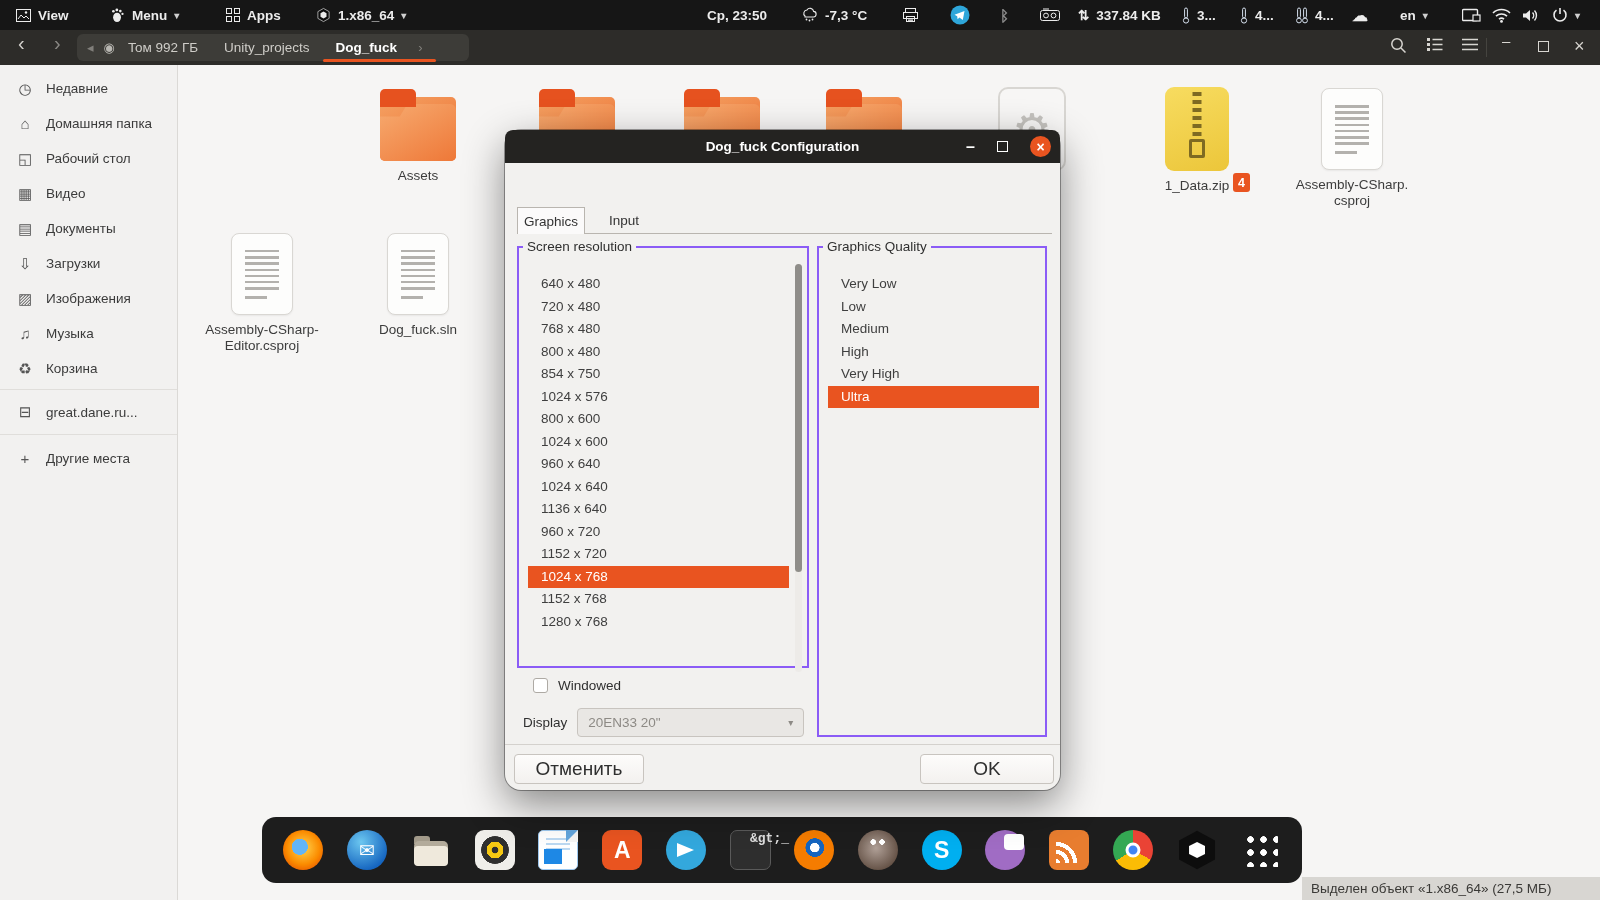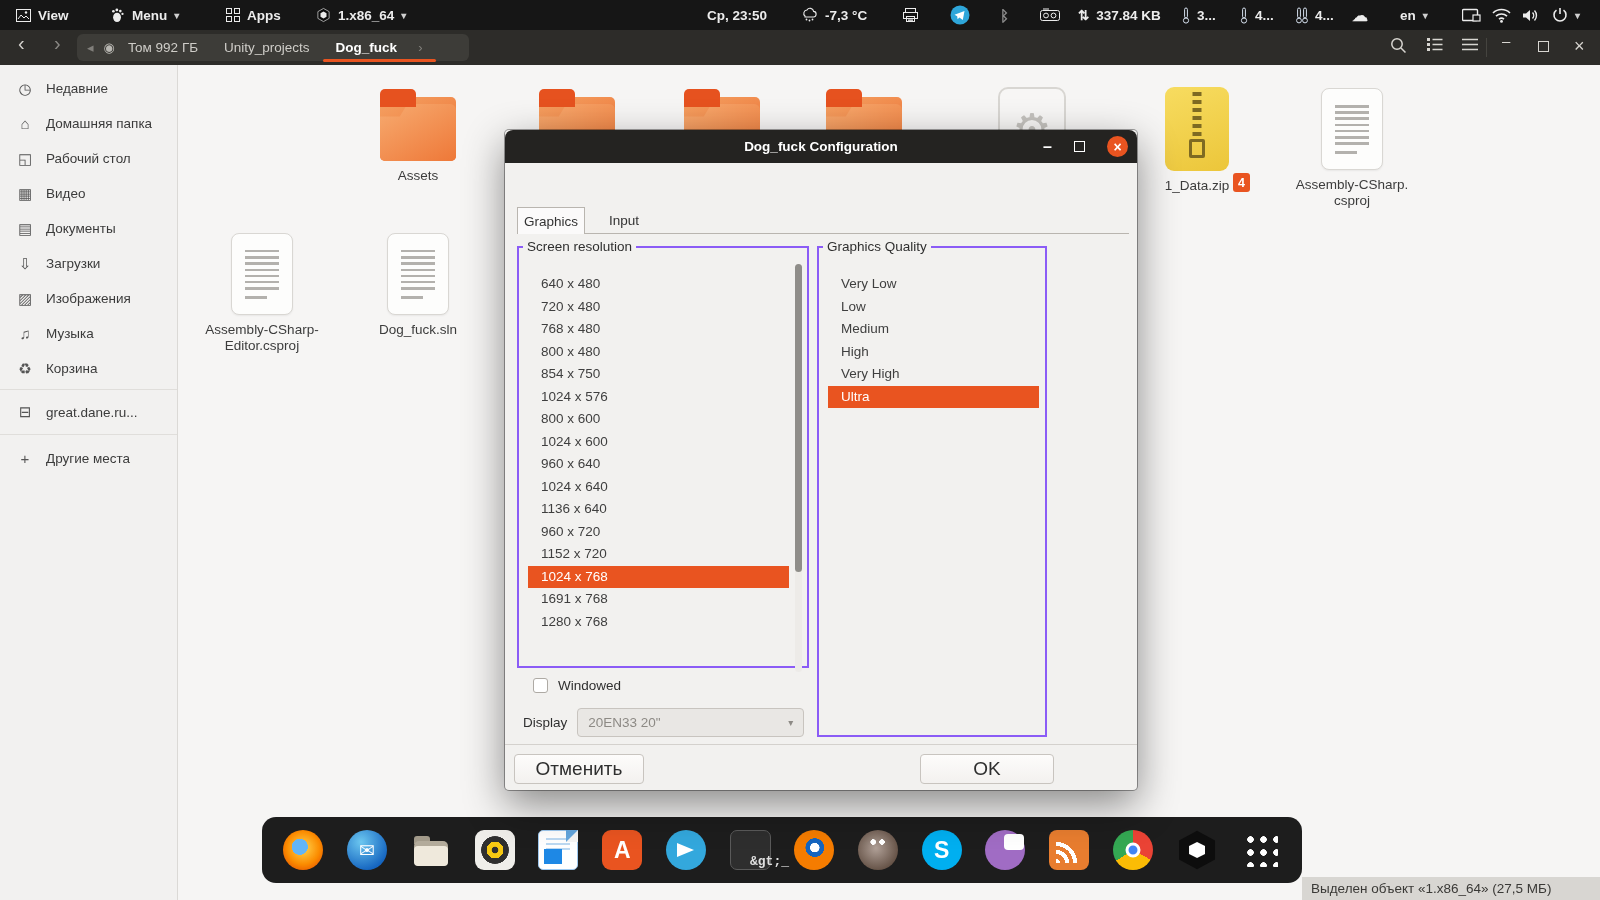--- a/index.html
+++ b/index.html
@@ -73,22 +73,22 @@
 
   .icon-app { width:68px; height:84px; margin:2px auto 0; background:#f7f6f5;
     border:2px solid #d8d6d2; border-radius:10px; display:flex; align-items:center;
     justify-content:center; font-size:44px; color:#c4c2be; }
   .badge { position:absolute; left:1055px; top:108px; min-width:17px; height:19px;
     background:#E95420; color:#fff; font-size:12.5px; font-weight:700;
     border-radius:3px; display:flex; align-items:center; justify-content:center;
     padding:0 3px; z-index:6; }
 
   
-  .dialog { position:absolute; left:505px; top:130px; width:632px; height:660px;
-    background:#f2f1ef; border-radius:4px; z-index:50;
+  .dialog { position:absolute; left:505px; top:130px; width:555px; height:660px;
+    background:#f2f1ef; border-radius:16px; z-index:50;
     box-shadow:0 14px 40px rgba(0,0,0,.45), 0 0 0 1px rgba(0,0,0,.35); }
   .dlg-title { position:absolute; left:0; top:0; right:0; height:33px;
     background:#242321; border-radius:8px 8px 0 0; display:flex; align-items:center;
     justify-content:center; color:#fff; font-size:13.5px; font-weight:700; }
   .dlg-min { position:absolute; right:82px; top:8px; width:12px; height:14px;
     color:#fff; font-weight:700; }
   .dlg-max { position:absolute; right:52px; top:11px; width:11px; height:11px;
     border:1.5px solid #fff; }
   .dlg-close { position:absolute; right:9px; top:6px; width:21px; height:21px;
     border-radius:50%; background:#E95420; color:#fff; display:flex;
@@ -169,21 +169,21 @@
     background:#1e88e5; }
   .i-writer .ln { position:absolute; left:7px; top:7px; right:7px; height:12px;
     background:repeating-linear-gradient(180deg,#bcd9f2 0 2px,rgba(0,0,0,0) 2px 5px); }
   .i-software { border-radius:9px; background:#E95420; color:#fff; display:flex;
     align-items:center; justify-content:center; font-size:23px; font-weight:700; }
   .i-telegram { border-radius:50%; background:#33a8dd; position:relative; }
   .i-telegram .plane { position:absolute; left:11px; top:13px; width:0; height:0;
     border-left:17px solid #fff; border-top:7px solid rgba(0,0,0,0);
     border-bottom:7px solid rgba(0,0,0,0); }
   .i-terminal { border-radius:7px; background:#2e2e2e; border:1px solid #5a5a5a;
-    color:#e0e0e0; display:flex; align-items:flex-end; justify-content:center;
+    color:#e0e0e0; display:flex; align-items:flex-start; justify-content:center;
     font-family:"Liberation Mono", monospace; font-size:13px; font-weight:700;padding-left:39px; }
   .i-blender { border-radius:50%;
     background:radial-gradient(circle at 52% 44%,#ffffff 0 15%,#1565c0 16% 30%,#f57c00 31%); }
   .i-gimp { border-radius:50%;
     background:radial-gradient(circle at 38% 30%,#fff 0 7%,rgba(0,0,0,0) 8%),
       radial-gradient(circle at 60% 30%,#fff 0 7%,rgba(0,0,0,0) 8%),
       radial-gradient(circle at 45% 45%,#b0a097,#5d4a3e 80%); }
   .i-skype { border-radius:50%; background:#00aff0; color:#fff; display:flex;
     align-items:center; justify-content:center; font-size:23px; font-weight:700; }
   .i-pidgin { border-radius:50%; background:#a06cc4; position:relative; }
@@ -525,21 +525,21 @@
       <li>854 x 750</li>
       <li>1024 x 576</li>
       <li>800 x 600</li>
       <li>1024 x 600</li>
       <li>960 x 640</li>
       <li>1024 x 640</li>
       <li>1136 x 640</li>
       <li>960 x 720</li>
       <li>1152 x 720</li>
       <li class="selected">1024 x 768</li>
-      <li>1691 x 768</li>
+      <li>1152 x 768</li>
       <li>1280 x 768</li>
     </ul>
     <div class="scrolltrack">
       <div class="scrollthumb"></div>
     </div>
   </fieldset>
 
   <fieldset class="fs-q">
     <legend>Graphics Quality</legend>
     <ul class="opt-list">

